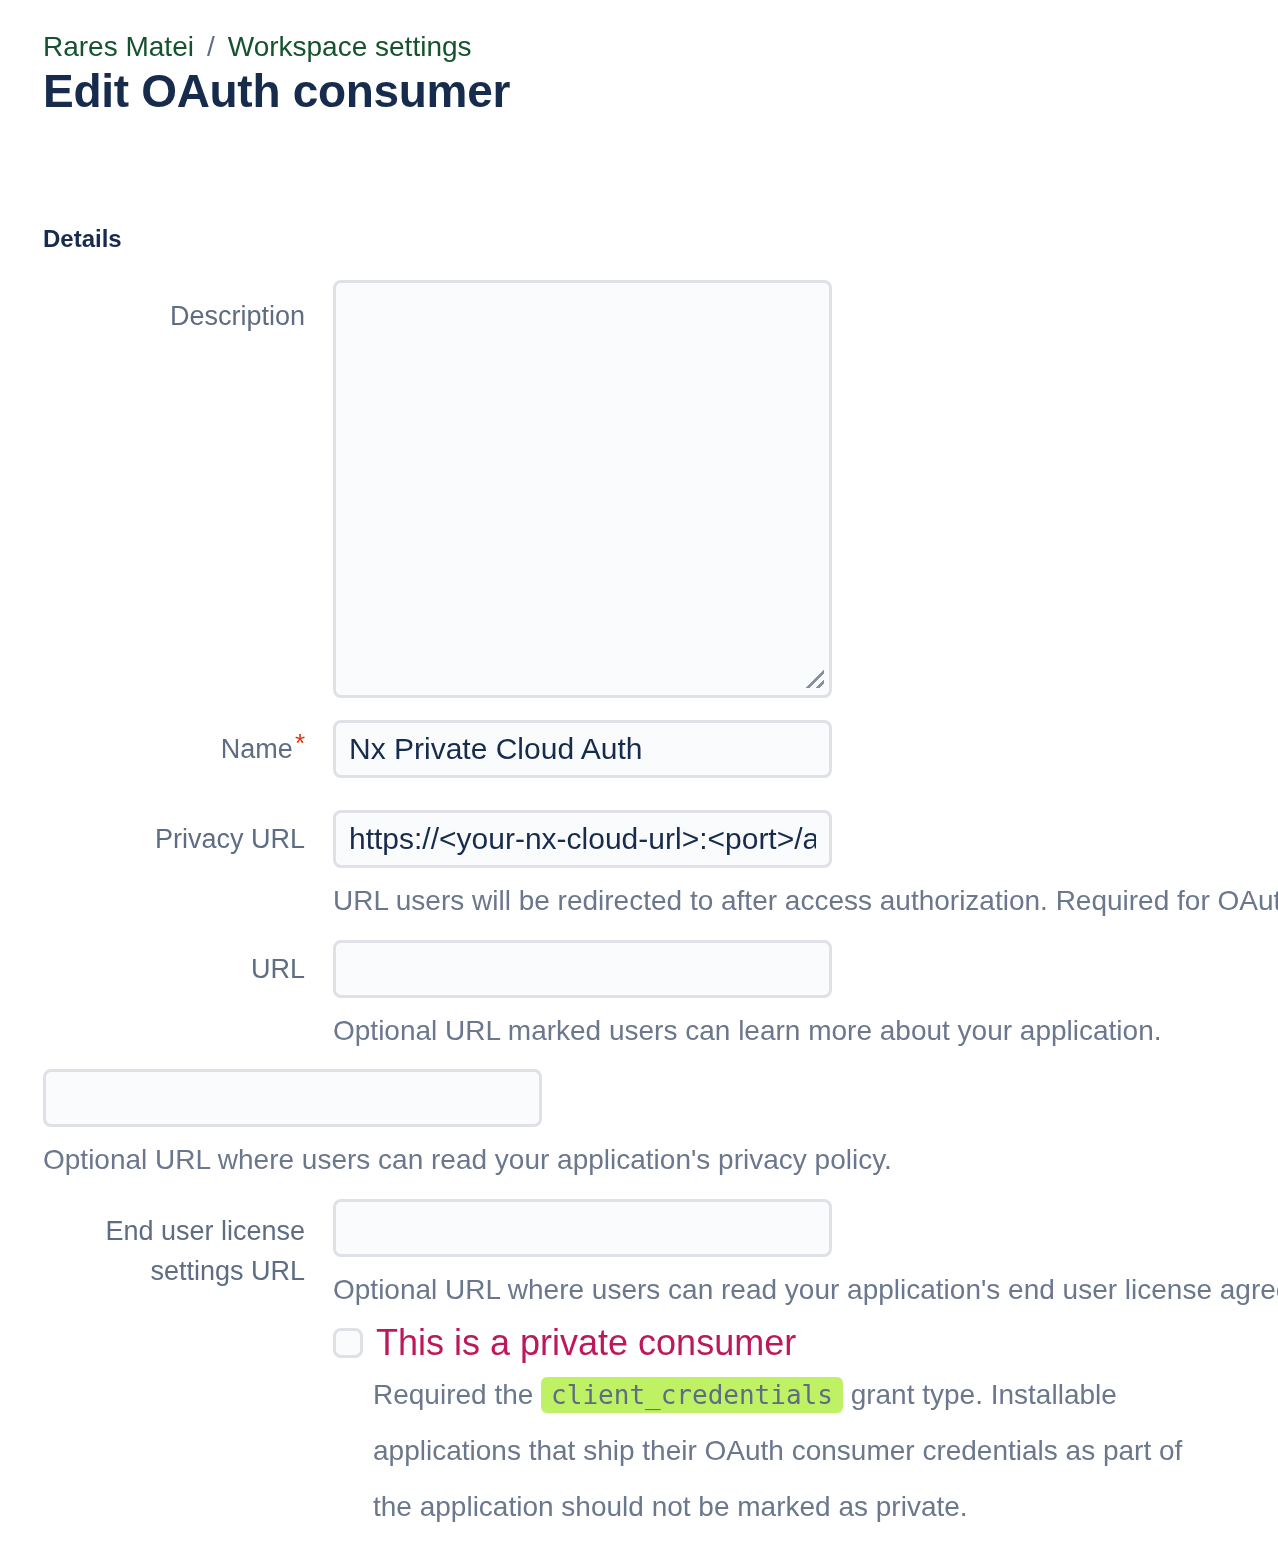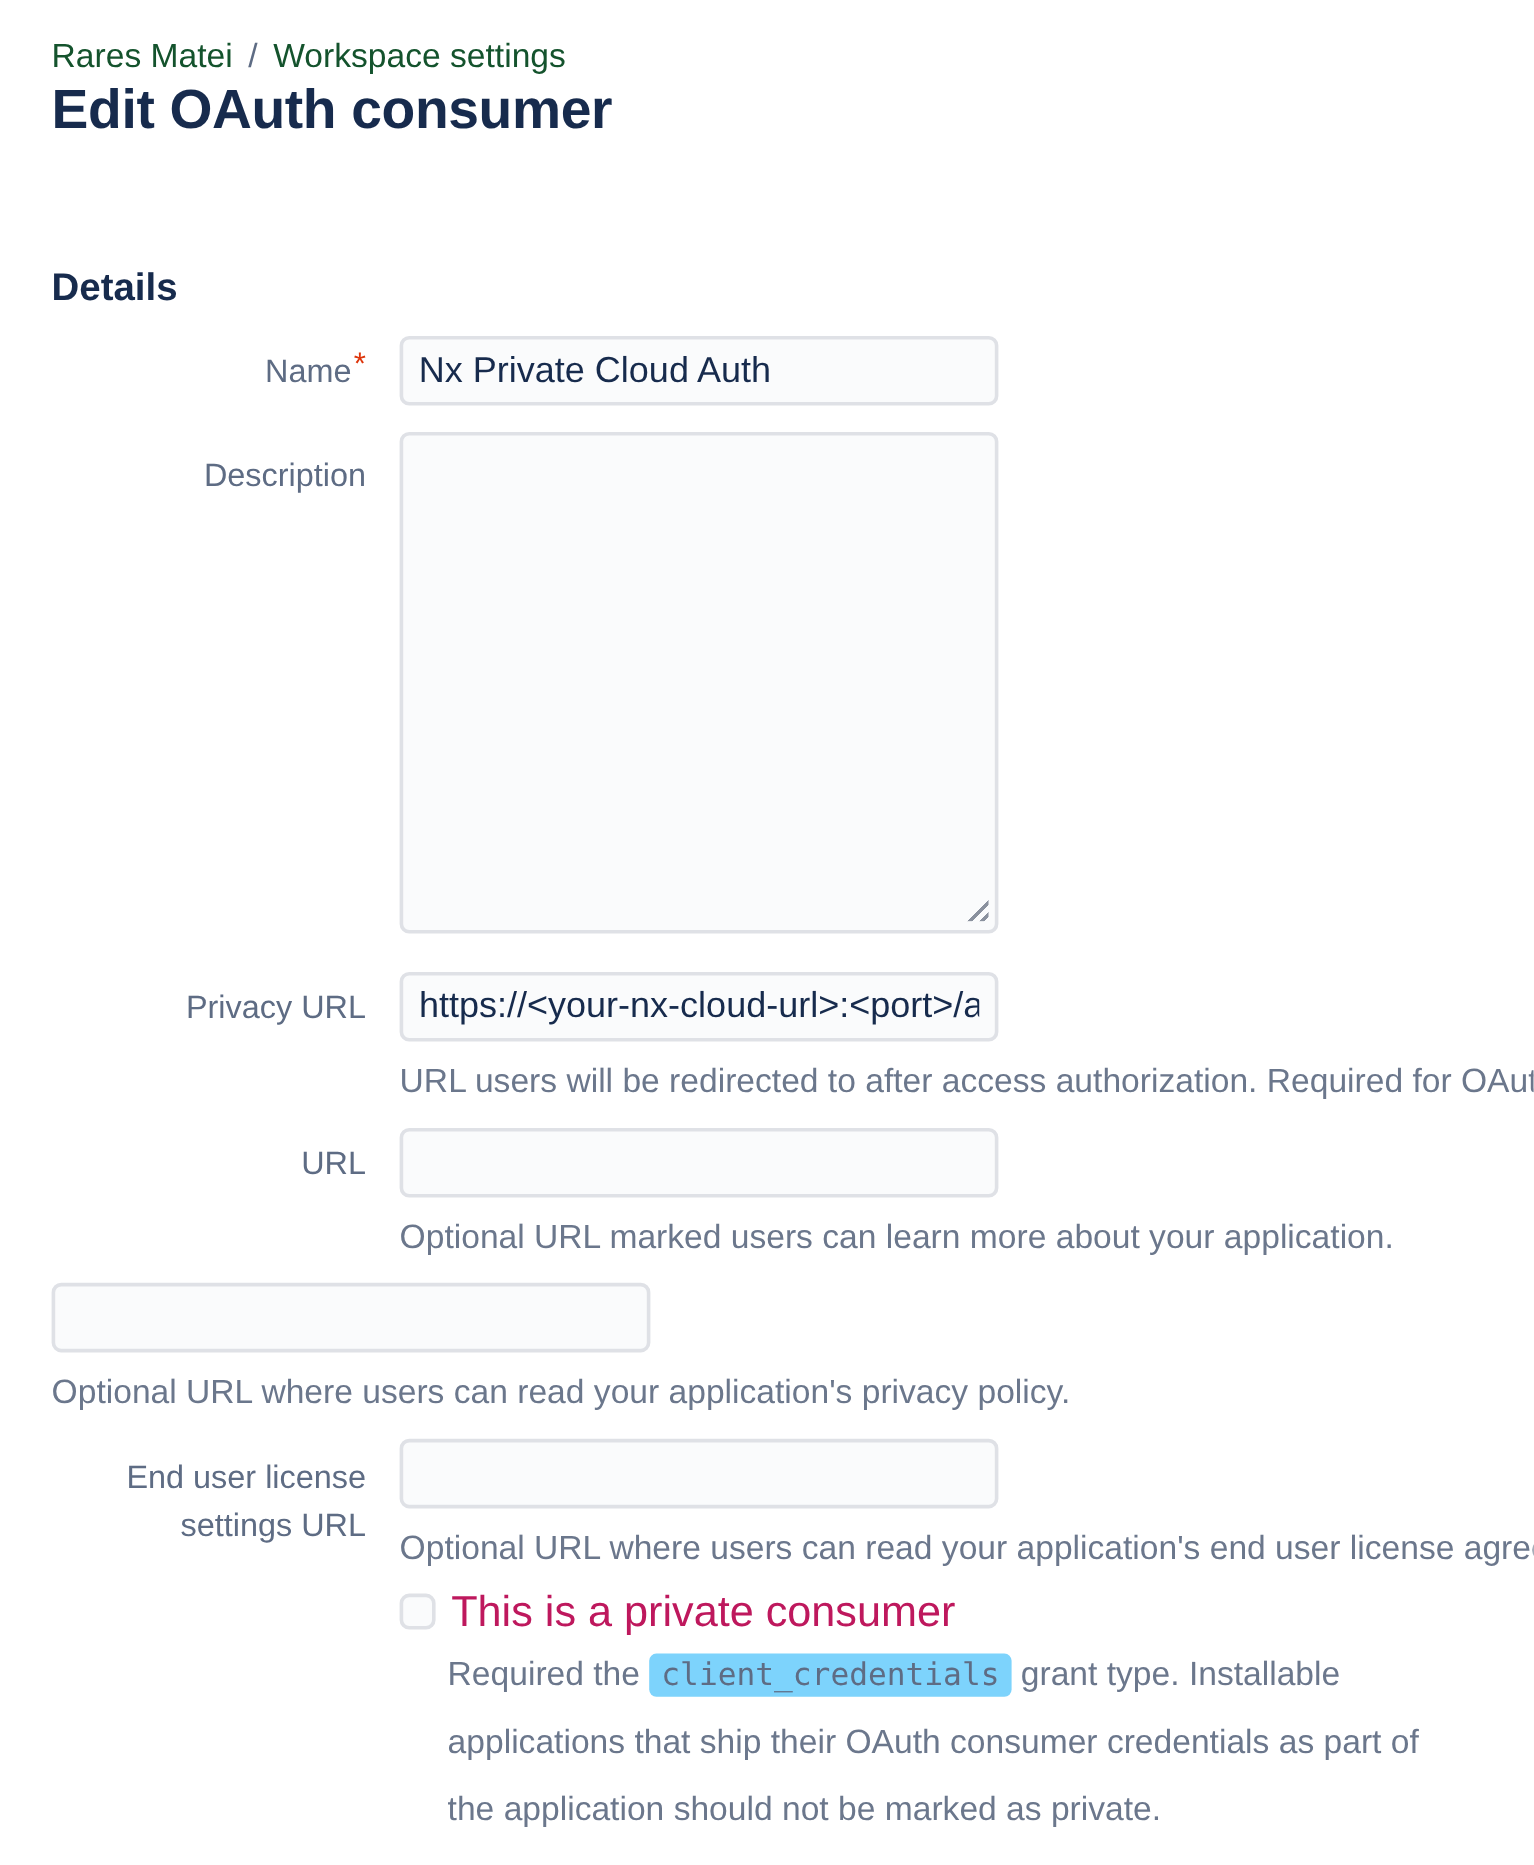--- a/index.html
+++ b/index.html
@@ -28,21 +28,21 @@
   
   h1.page-title {
     font-size: 46px;
     line-height: 54px;
     font-weight: 700;
     color: #172B4D;
     letter-spacing: -0.3px;
   }
   h2.section-heading {
     margin-top: 102px;
-    font-size: 32px;
+    font-size: 24px;
     line-height: 38px;
     font-weight: 700;
     color: #172B4D;
   }
 
   
   .form-row {
     display: grid;
     grid-template-columns: 262px 499px;
     column-gap: 28px;
@@ -159,52 +159,52 @@
     margin-left: 330px;
     max-width: 845px;
     font-size: 28px;
     line-height: 56px;
     color: #6B778C;
   }
   .consumer-help code {
     font-family: "DejaVu Sans Mono", monospace;
     font-size: 26px;
     color: #5E6C84;
-    background: #7dd3fc;
+    background: #bef264;
     border-radius: 6px;
     padding: 3px 10px;
   }
 </style>
 </head>
 <body>
 
 <div class="content">
 
   <nav class="breadcrumb">
     <a href="#">Rares Matei</a><span class="sep">/</span><a href="#">Workspace settings</a>
   </nav>
 
   <h1 class="page-title">Edit OAuth consumer</h1>
 
   <h2 class="section-heading">Details</h2>
 
   <form>
 
+    <div class="form-row row-description">
+      <label class="field-label label-top">Description</label>
+      <div class="field">
+        <textarea class="text-area" value="" style=""></textarea>
+        <div class="resize-grip"></div>
+      </div>
+    </div>
+
     <div class="form-row row-name">
       <label class="field-label label-centered"><span>Name</span><span class="req">*</span></label>
       <div class="field">
         <input type="text" class="text-input" value="Nx Private Cloud Auth" style="">
-      </div>
-    </div>
-
-    <div class="form-row row-description">
-      <label class="field-label label-top">Description</label>
-      <div class="field">
-        <textarea class="text-area" value="" style=""></textarea>
-        <div class="resize-grip"></div>
       </div>
     </div>
 
     <div class="form-row row-callback">
       <label class="field-label label-centered">Privacy URL</label>
       <div class="field">
         <input type="text" class="text-input" value="https://&lt;your-nx-cloud-url&gt;:&lt;port&gt;/aut" style="">
         <div class="helper">URL users will be redirected to after access authorization. Required for OAuth 2.</div>
       </div>
     </div>

